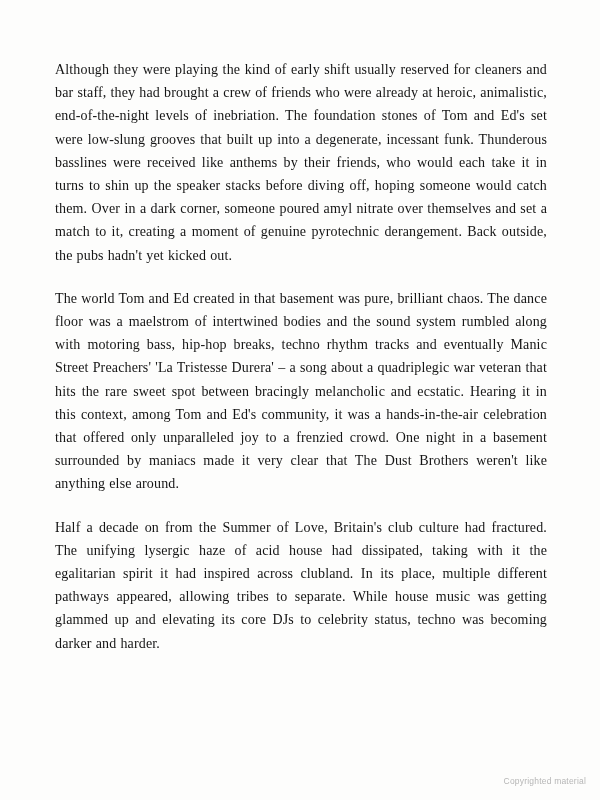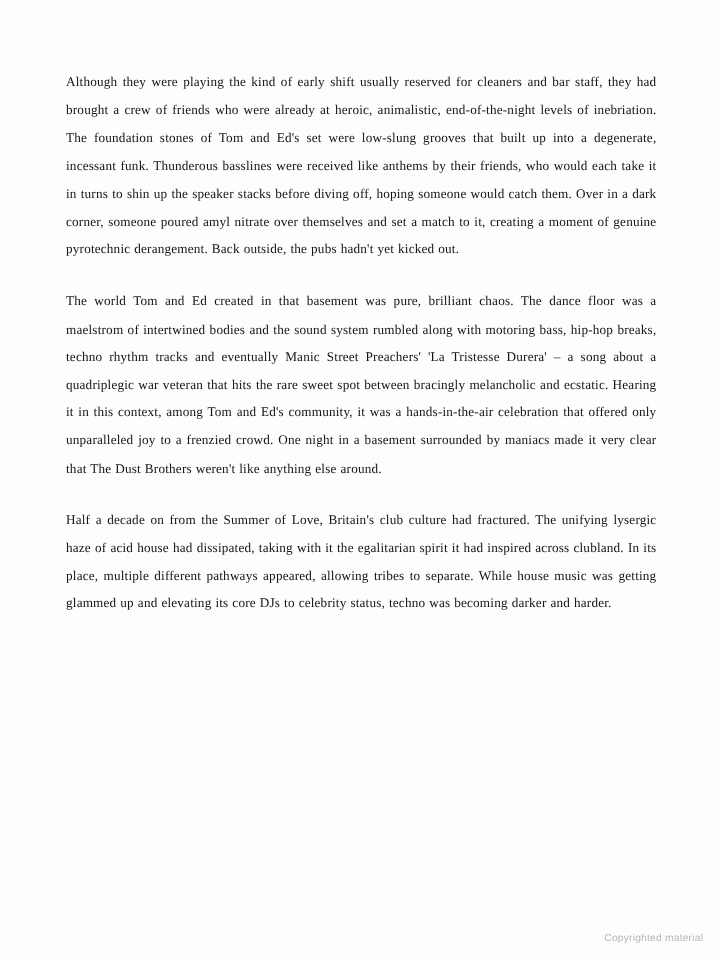--- a/index.html
+++ b/index.html
@@ -24,21 +24,21 @@
     background: #fdfdfc;
   }
   #content {
     position: absolute;
     left: 55px;
     top: 58px;
     width: 492px;
   }
   p.para {
     margin: 0 0 20px 0;
-    font-size: 11px;
+    font-size: 14px;
     line-height: 23.2px;
     text-align: justify;
     text-justify: inter-word;
     letter-spacing: 0.15px;
     word-spacing: 0.4px;
     color: #141414;
   }
   p.para:last-child {
     margin-bottom: 0;
   }

